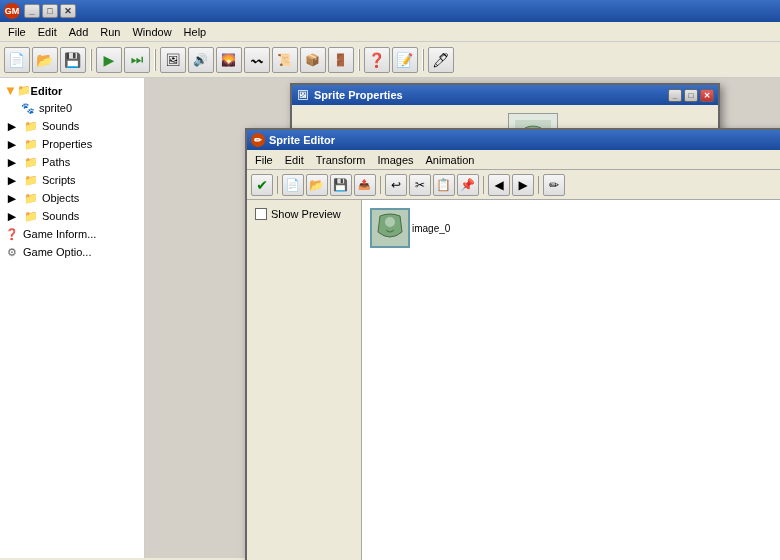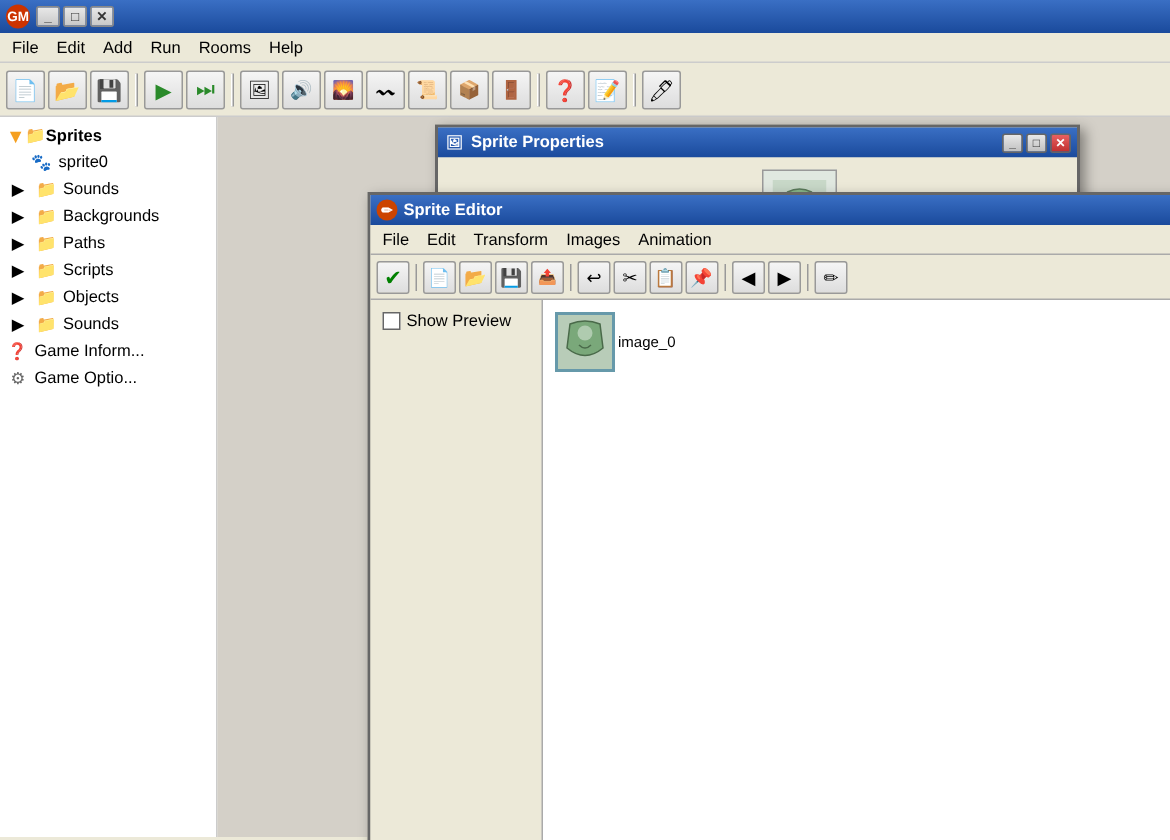--- a/index.html
+++ b/index.html
@@ -315,21 +315,21 @@
     <div class="title-btn">□</div>
     <div class="title-btn">✕</div>
   </div>
 </div>
 
 <div class="menu-bar">
   <span class="menu-item">File</span>
   <span class="menu-item">Edit</span>
   <span class="menu-item">Add</span>
   <span class="menu-item">Run</span>
-  <span class="menu-item">Rooms</span>
+  <span class="menu-item">Window</span>
   <span class="menu-item">Help</span>
 </div>
 
 <div class="toolbar">
   <div class="toolbar-btn">📄</div>
   <div class="toolbar-btn">📂</div>
   <div class="toolbar-btn">💾</div>
   <div class="toolbar-sep"></div>
   <div class="toolbar-btn" style="color:#2a8a2a;">▶</div>
   <div class="toolbar-btn" style="color:#2a8a2a;">⏭</div>
@@ -347,35 +347,35 @@
   <div class="toolbar-sep"></div>
   <div class="toolbar-btn">🖊</div>
 </div>
 
 <div class="main-area">
 
   <div class="sidebar">
     <div class="tree-root">
       <span class="tree-icon folder-icon">▼</span>
       <span class="tree-icon" style="color:#6699ff;">📁</span>
-      <span>Sprites</span>
+      <span>Editor</span>
     </div>
     <div class="tree-item tree-indent">
       <span class="tree-icon sprite-icon">🐾</span>
       <span>sprite0</span>
     </div>
     <div class="tree-item">
       <span class="tree-icon">▶</span>
       <span class="tree-icon sound-icon">📁</span>
       <span>Sounds</span>
     </div>
     <div class="tree-item">
       <span class="tree-icon">▶</span>
       <span class="tree-icon bg-icon">📁</span>
-      <span>Backgrounds</span>
+      <span>Properties</span>
     </div>
     <div class="tree-item">
       <span class="tree-icon">▶</span>
       <span class="tree-icon path-icon">📁</span>
       <span>Paths</span>
     </div>
     <div class="tree-item">
       <span class="tree-icon">▶</span>
       <span class="tree-icon script-icon">📁</span>
       <span>Scripts</span>

